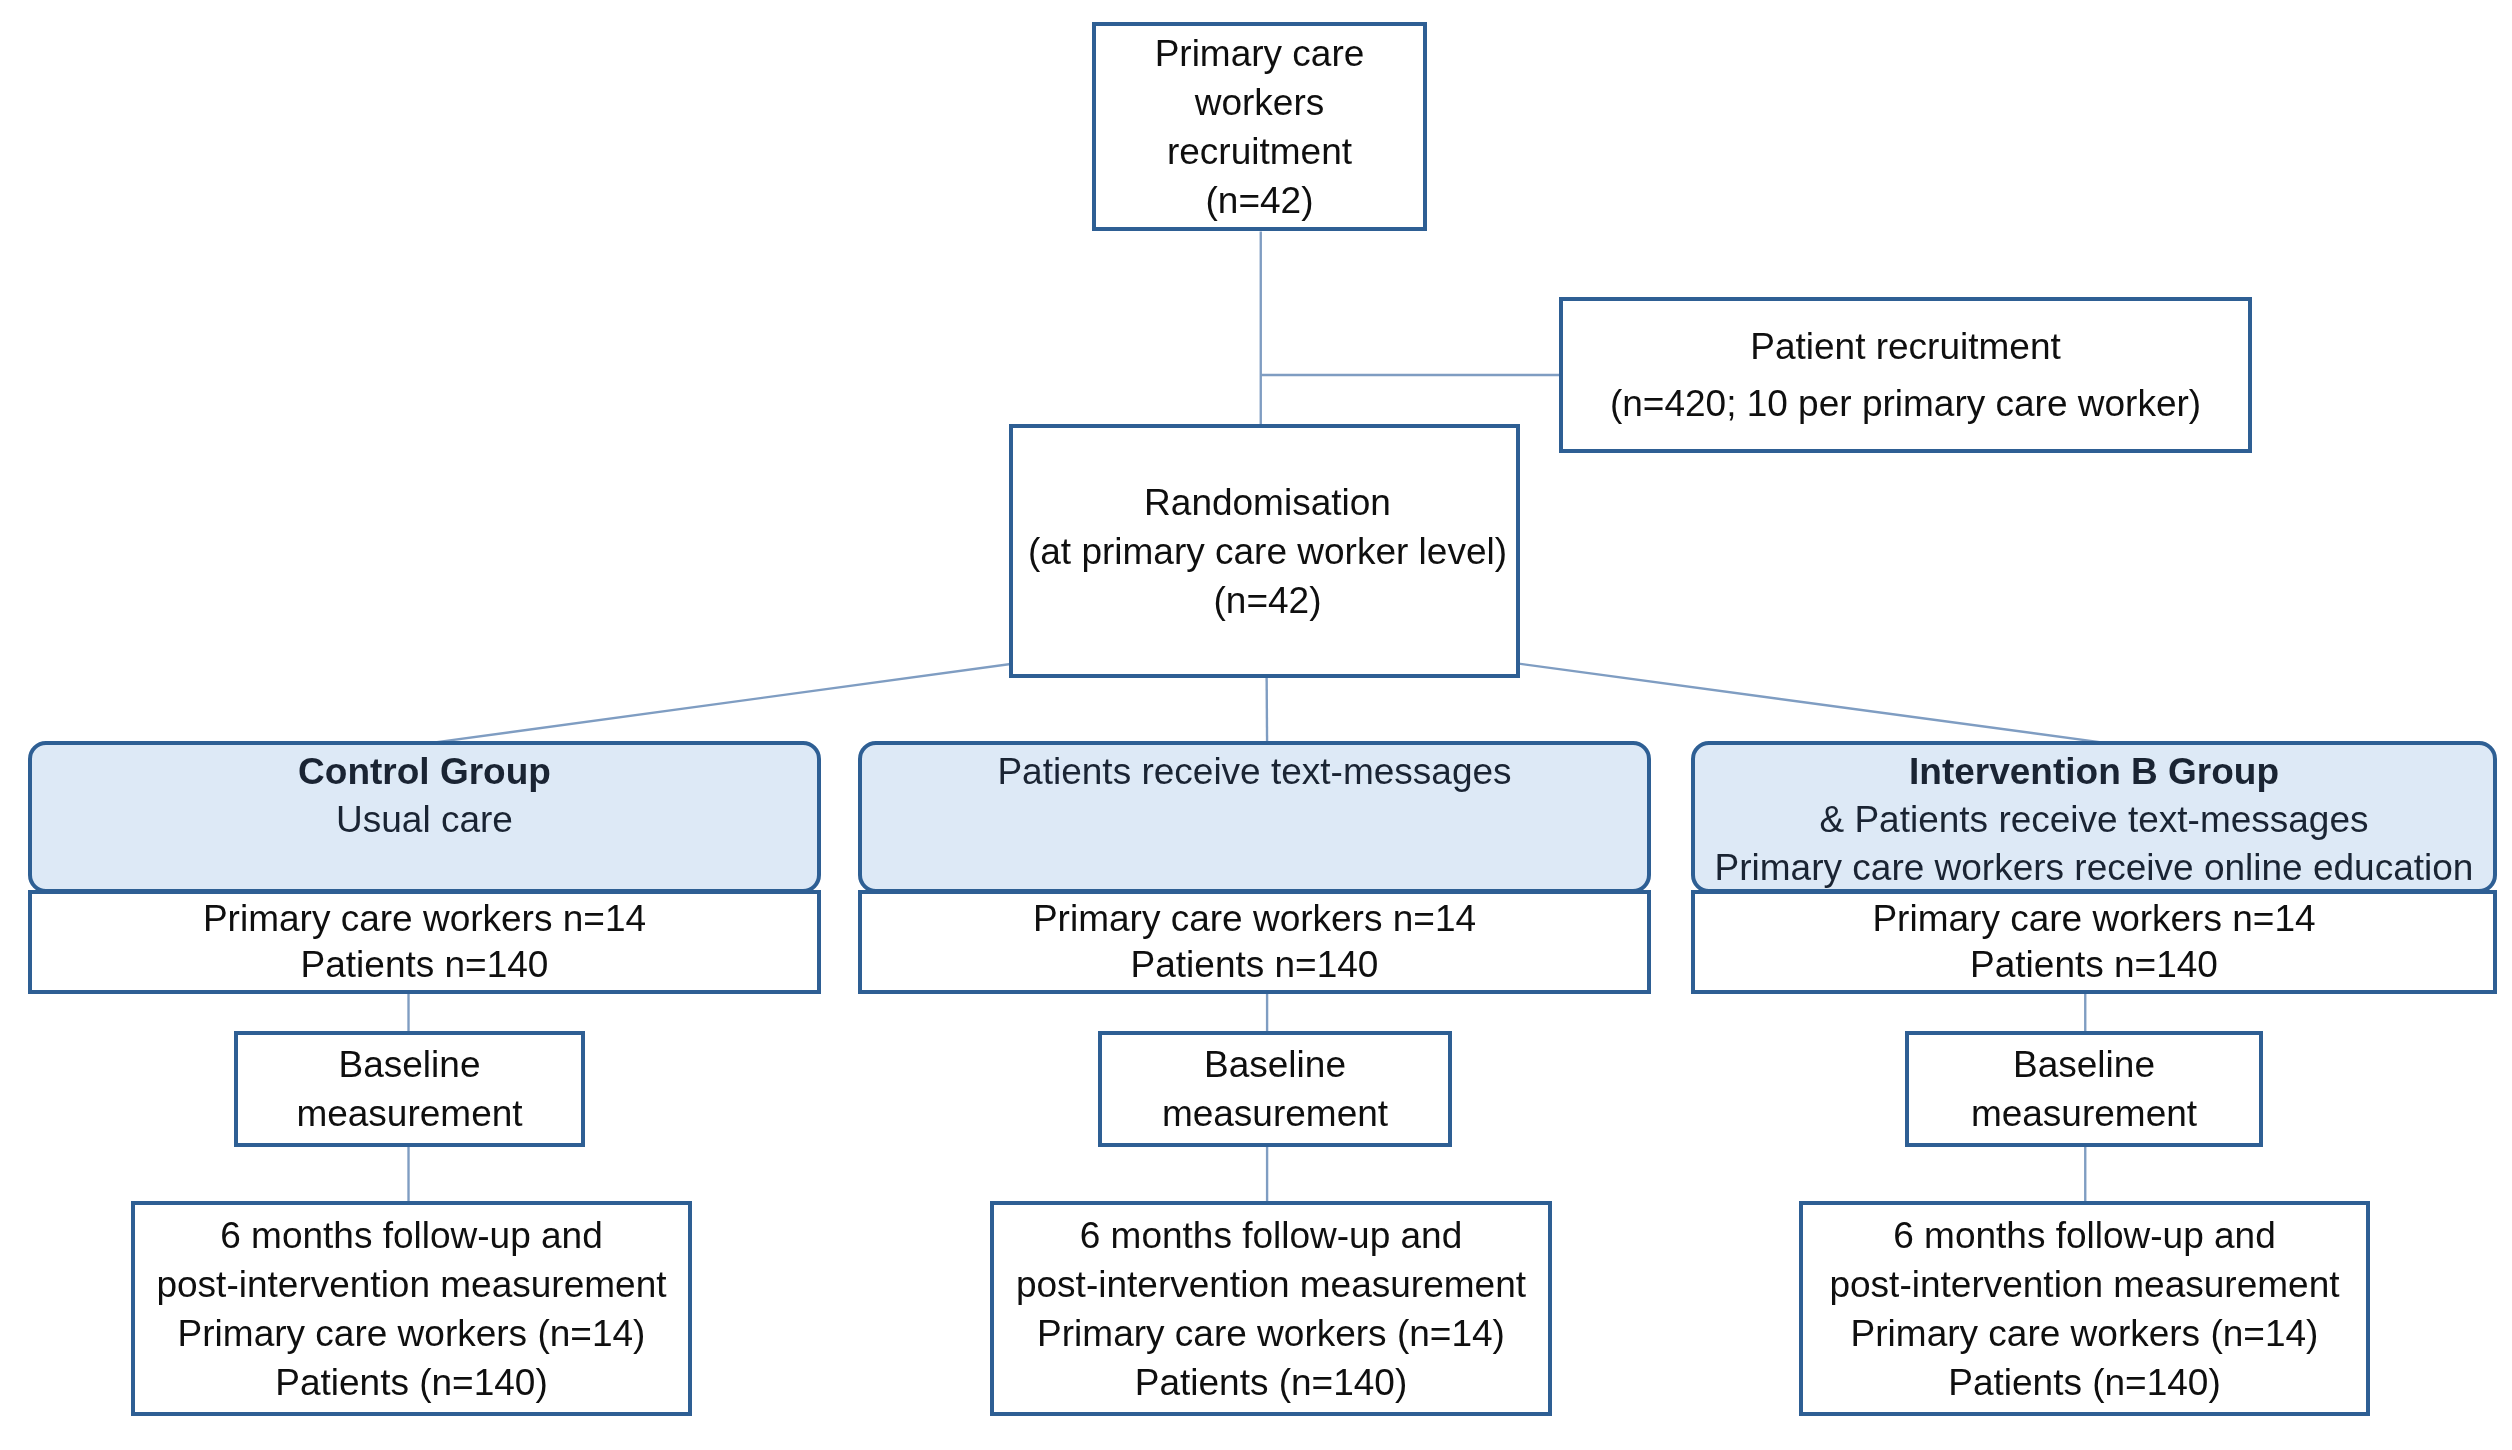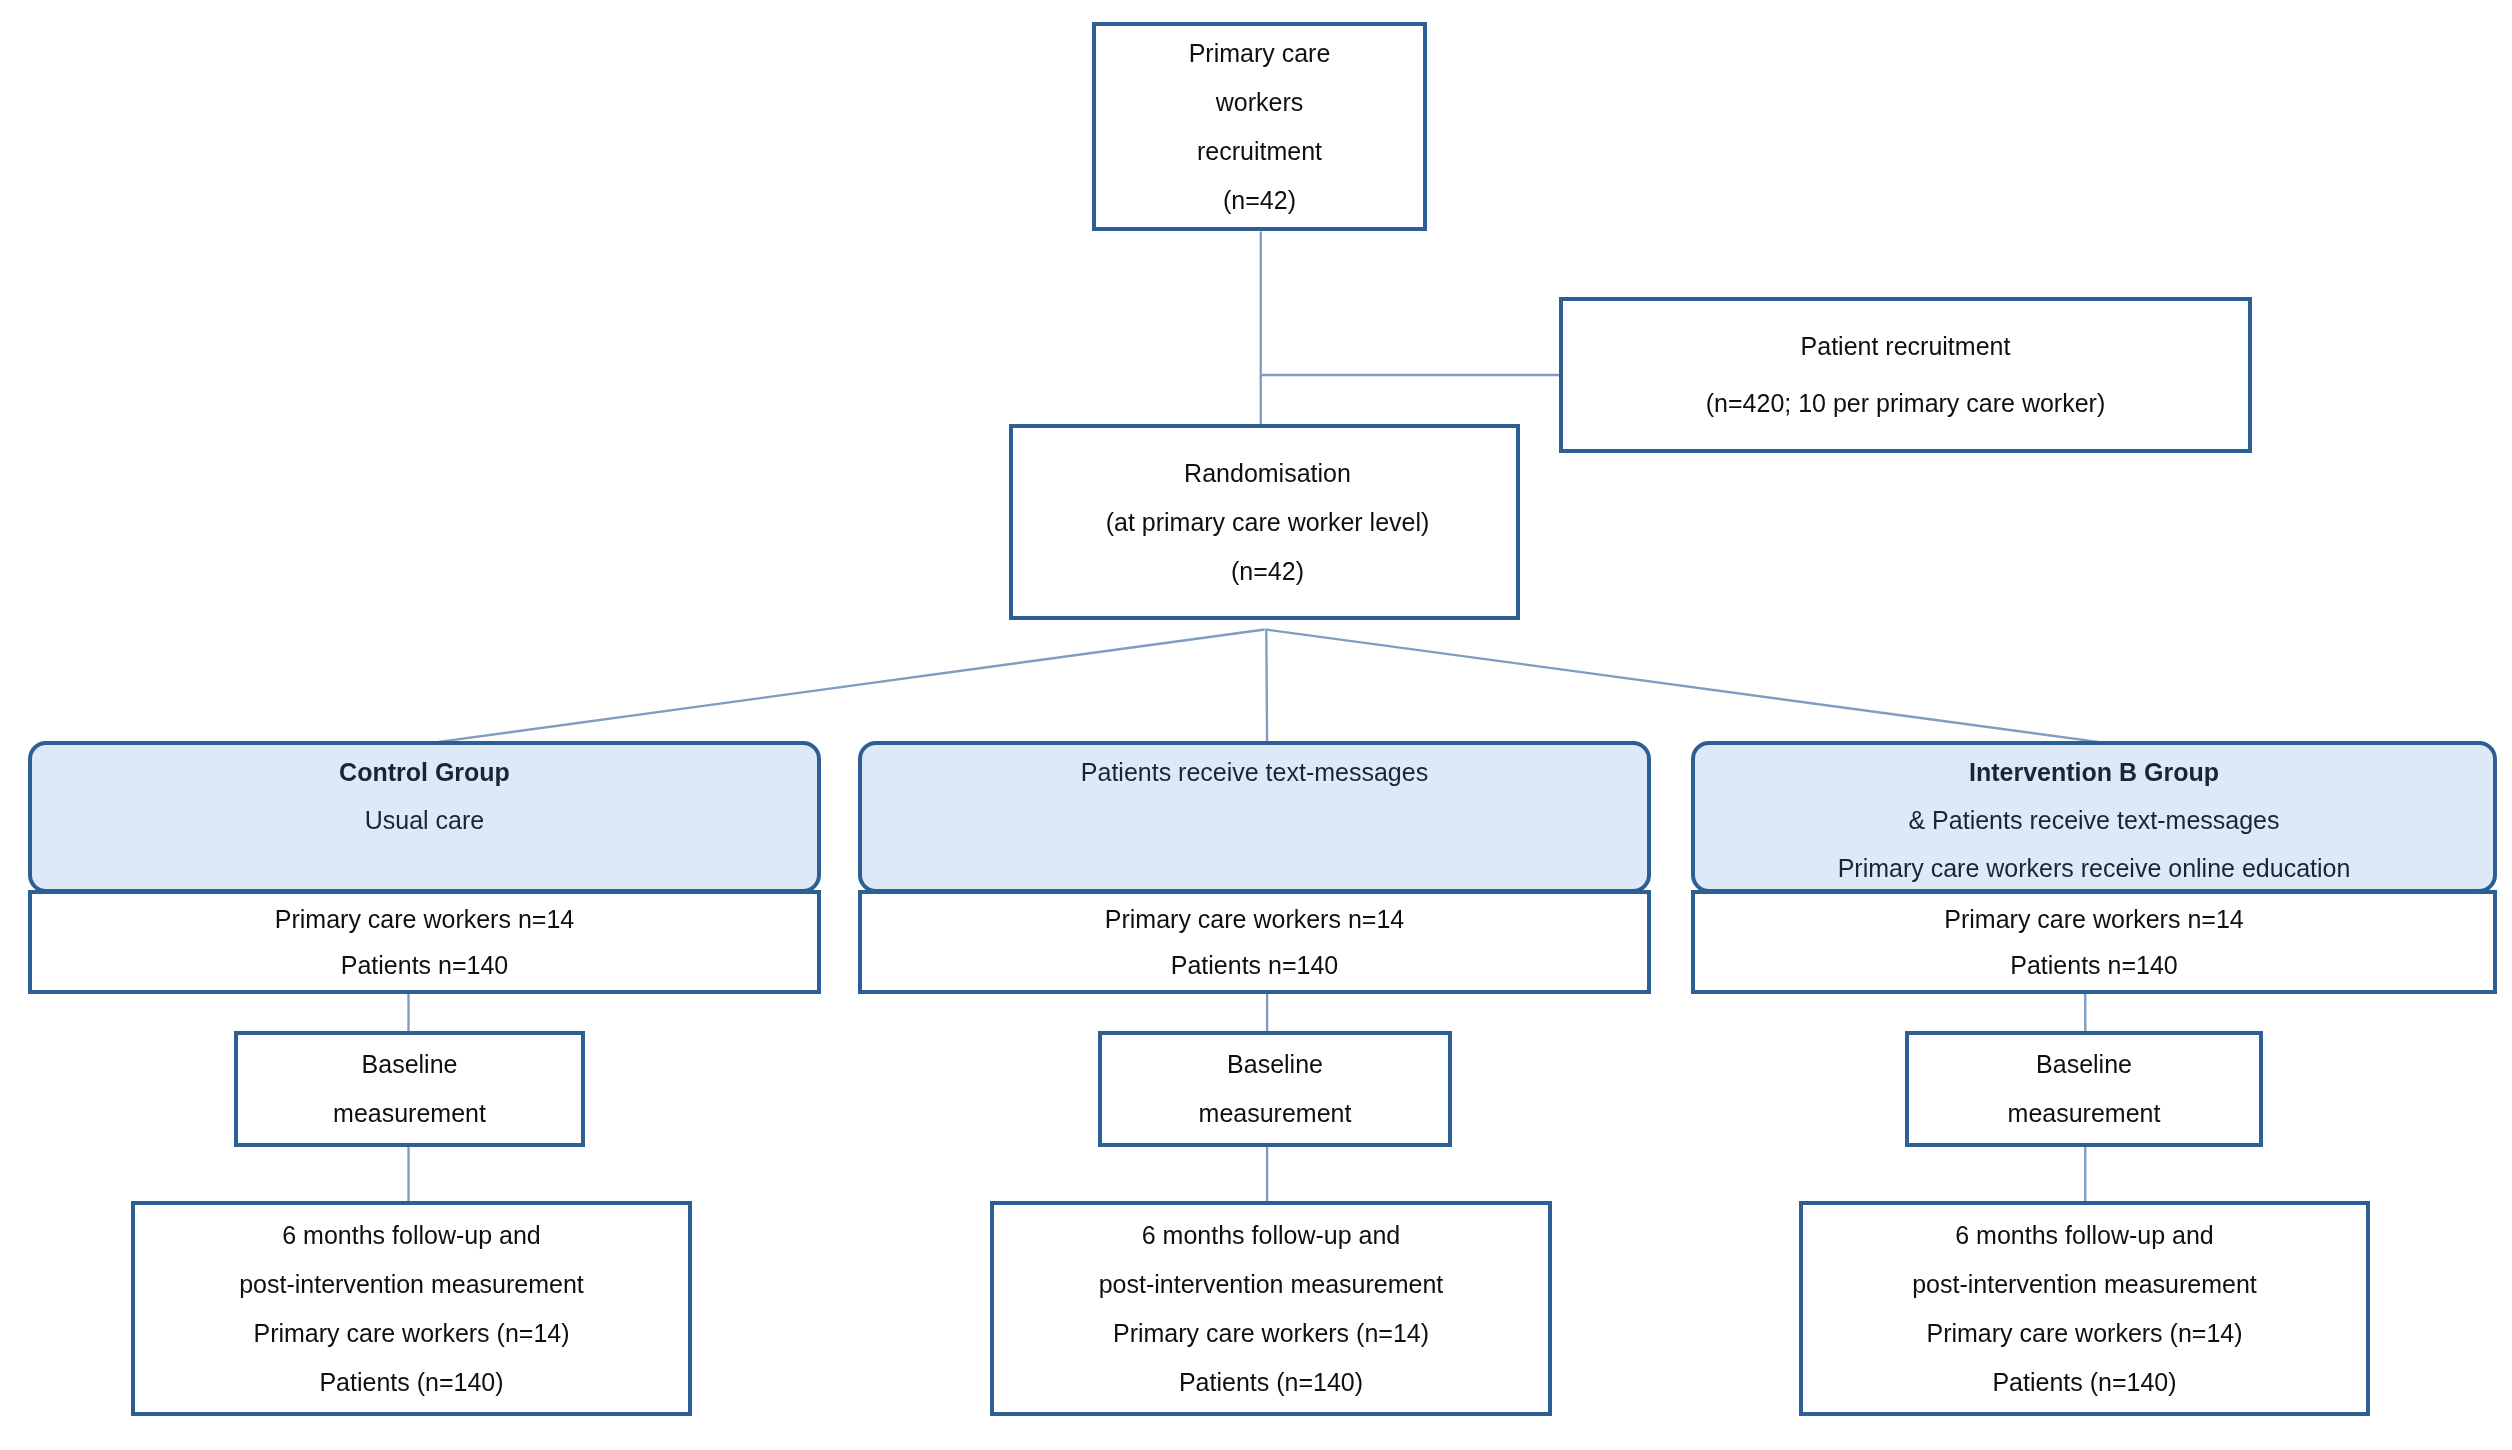--- a/index.html
+++ b/index.html
@@ -20,21 +20,21 @@
   .box{
     position:absolute;
     box-sizing:border-box;
     border:4px solid #2e5f94;
     background:#ffffff;
     display:flex;
     flex-direction:column;
     align-items:center;
     justify-content:center;
     text-align:center;
-    font-size:25px;
+    font-size:37px;
     line-height:49px;
     color:#0f0f0f;
   }
   .box .line{white-space:nowrap;}
   .box.header{
     background:#dde9f6;
     justify-content:flex-start;
     padding-top:3.2px;
     line-height:48px;
     color:#1a2433;
@@ -67,21 +67,21 @@
     <div class="line">workers</div>
     <div class="line">recruitment</div>
     <div class="line">(n=42)</div>
   </div>
 
   <div class="box" style="left:1559px;top:297px;width:693px;height:156px;gap:8px;">
     <div class="line">Patient recruitment</div>
     <div class="line">(n=420; 10 per primary care worker)</div>
   </div>
 
-  <div class="box" style="left:1009px;top:424px;width:511px;height:196px;padding-left:6px;">
+  <div class="box" style="left:1009px;top:424px;width:511px;height:254px;padding-left:6px;">
     <div class="line">Randomisation</div>
     <div class="line">(at primary care worker level)</div>
     <div class="line">(n=42)</div>
   </div>
 
   <div class="box header" style="left:28px;top:741px;width:793px;height:152px;">
     <div class="line title">Control Group</div>
     <div class="line">Usual care</div>
   </div>
   <div class="box counts" style="left:28px;top:890px;width:793px;height:104px;">

